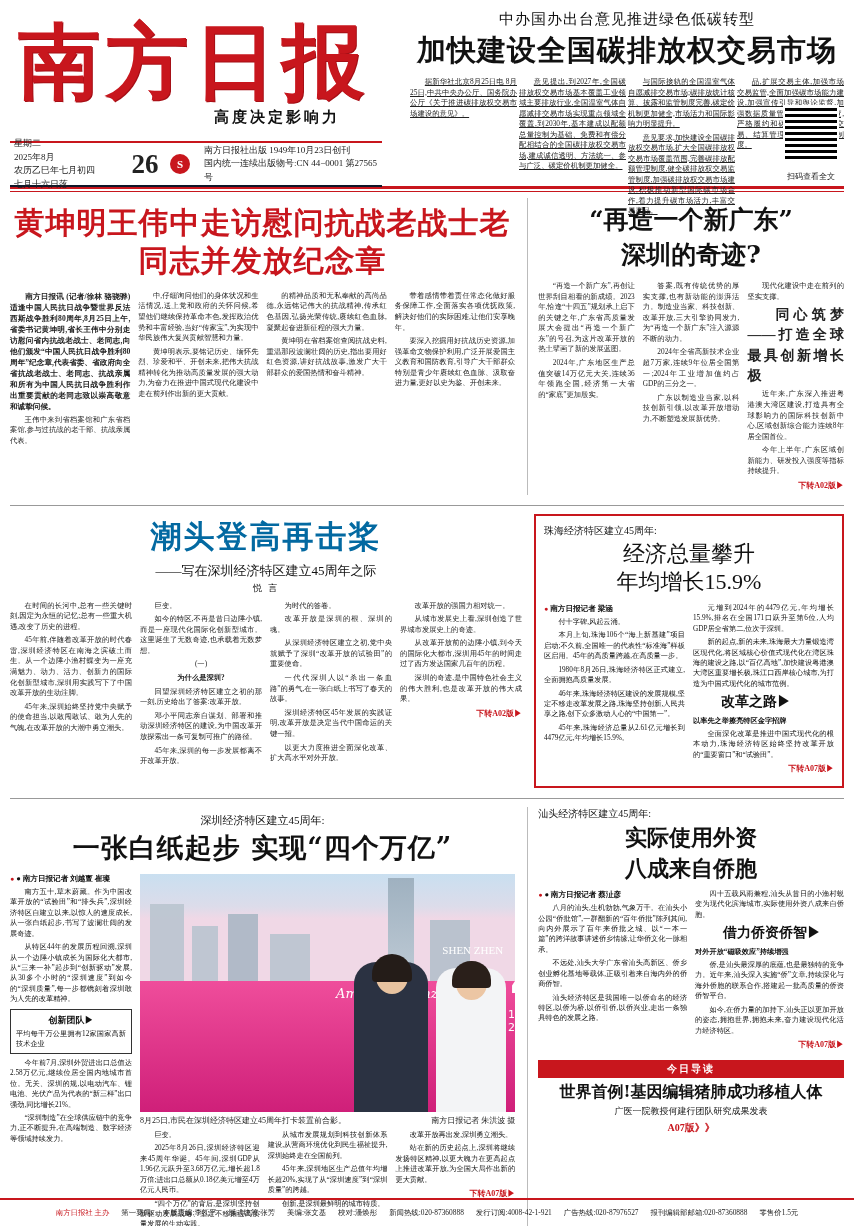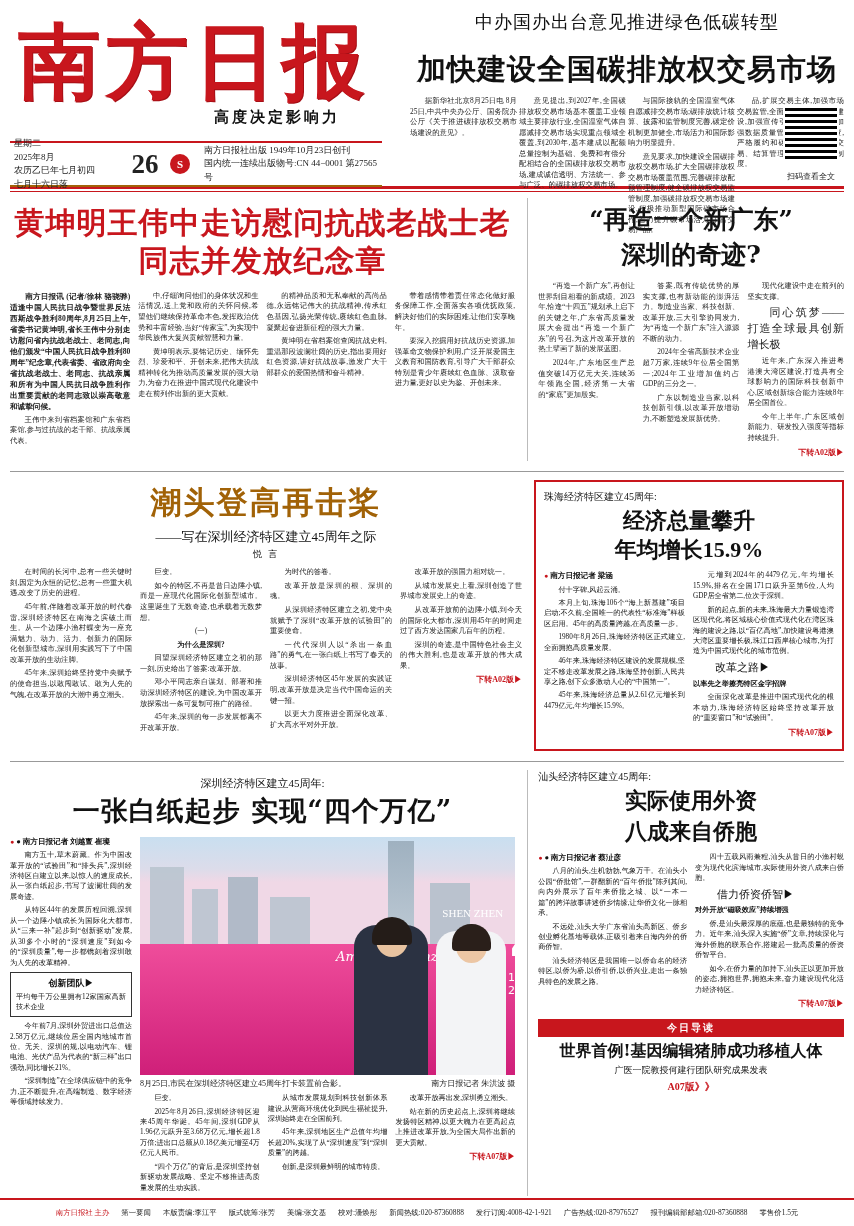--- a/index.html
+++ b/index.html
@@ -21,39 +21,39 @@
     font-size:82px;font-weight:bold;color:#c8161d;
     letter-spacing:6px;line-height:1;
     margin:14px 0 0 8px;
     text-shadow:1px 1px 0 #a50f16;
   }
   .logo-sub{
     text-align:right;width:330px;margin-top:6px;
     font-size:15px;color:#111;letter-spacing:3px;font-weight:bold;
   }
   .mast-meta{
-    margin-top:14px;width:372px;border-top:2px solid #c8161d;border-bottom:2px solid #a16207;
+    margin-top:14px;width:372px;border-top:2px solid #c8161d;border-bottom:2px solid #0f172a;
     display:flex;align-items:center;height:42px;font-size:9px;line-height:1.5;color:#222;
   }
   .mast-meta .col1{width:112px;padding-left:4px;}
   .mast-meta .bignum{font-size:27px;font-weight:bold;font-family:"Liberation Serif",serif;line-height:1;margin-left:2px;}
   .mast-meta .col2{width:36px;text-align:center;position:relative;}
   .mast-meta .redcirc{
     display:inline-block;width:20px;height:20px;border-radius:50%;background:#c8161d;color:#fff;
     font-size:11px;line-height:20px;text-align:center;font-weight:bold;
   }
   .mast-meta .col3{flex:1;padding-left:6px;font-size:9px;}
 
   .mast-right{flex:1;padding-left:10px;position:relative;}
-  .kicker{font-size:18px;text-align:center;letter-spacing:1px;margin:4px 0 16px;}
+  .kicker{font-size:15px;text-align:center;letter-spacing:1px;margin:4px 0 2px;}
   .head-main{
     font-family:"DejaVu Serif",serif;
     font-size:29px;font-weight:bold;text-align:center;letter-spacing:1px;margin-bottom:6px;
   }
-  .lead-cols{display:flex;gap:2px;font-size:7.4px;line-height:1.42;text-align:justify;color:#222;}
+  .lead-cols{display:flex;gap:2px;font-size:7.4px;line-height:1.42;text-align:justify;color:#222;text-decoration:underline;}
   .lead-cols .c{flex:1;}
   .lead-cols .c p{margin:0 0 3px;text-indent:2em;}
   .qr-wrap{position:absolute;right:2px;bottom:0;width:62px;text-align:center;}
   .qr{width:52px;height:52px;margin:0 auto;background:
     repeating-linear-gradient(0deg,#000 0 3px,#fff 3px 6px),
     repeating-linear-gradient(90deg,#000 0 3px,transparent 3px 6px);
     background-blend-mode:screen;border:2px solid #fff;}
   .qr-cap{font-size:8px;margin-top:10px;}
 
   .red-rule{height:3px;background:#c8161d;margin:4px 0 0;}
@@ -75,35 +75,35 @@
   .quad{display:flex;gap:8px;font-size:7.3px;line-height:1.45;text-align:justify;color:#222;}
   .quad .c{flex:1;}
   .quad .c p{margin:0 0 3px;text-indent:2em;}
   .byline{font-weight:bold;font-size:7.6px;}
   .jump{color:#c8161d;font-weight:bold;font-size:8px;}
 
   .hr-thin{height:1px;background:#999;margin:10px 0 8px;}
 
   
   .feature-title{
-    font-family:"DejaVu Serif",serif;color:#a16207;font-weight:bold;
+    font-family:"DejaVu Serif",serif;color:#0369a1;font-weight:bold;
     font-size:31px;text-align:center;letter-spacing:2px;margin:2px 0 4px;
   }
   .feature-sub{font-size:13px;text-align:center;margin-bottom:2px;}
   .feature-author{font-size:9px;text-align:center;margin-bottom:6px;letter-spacing:2px;}
 
   
   .redbox{border:2px solid #c8161d;padding:8px;box-sizing:border-box;}
   .rb-kicker{font-size:10px;margin-bottom:2px;}
-  .rb-title{font-family:"DejaVu Serif",serif;font-weight:bold;font-size:22px;line-height:1.3;text-align:center;}
+  .rb-title{font-family:"DejaVu Serif",serif;font-weight:normal;font-size:22px;line-height:1.3;text-align:center;}
   .rb-title .num{font-family:"Liberation Serif",serif;}
   .rb-cols{display:flex;gap:8px;font-size:7.2px;line-height:1.45;text-align:justify;margin-top:6px;}
   .rb-cols .c{flex:1;}
   .rb-cols .c p{margin:0 0 3px;text-indent:2em;}
-  .sub-h{font-weight:normal;font-size:11px;margin:4px 0 2px;text-indent:0;}
+  .sub-h{font-weight:bold;font-size:14px;margin:4px 0 2px;text-indent:0;}
 
   .bullet-red::before{content:"●";color:#c8161d;font-size:7px;margin-right:2px;}
 
   
   .photo-head-kicker{font-size:11px;text-align:center;margin-top:6px;}
   .photo-head{
     font-family:"DejaVu Serif",serif;font-weight:bold;font-size:27px;text-align:center;letter-spacing:1px;margin:2px 0 8px;
   }
   .photo{
     width:100%;height:238px;position:relative;overflow:hidden;border:0;
@@ -177,21 +177,21 @@
     </div>
 
     <div class="mast-right">
       <div class="kicker">中办国办出台意见推进绿色低碳转型</div>
       <div class="head-main">加快建设全国碳排放权交易市场</div>
       <div class="lead-cols">
         <div class="c">
           <p>据新华社北京8月25日电 8月25日,中共中央办公厅、国务院办公厅《关于推进碳排放权交易市场建设的意见》。</p>
         </div>
         <div class="c">
-          <p>意见提出,到2027年,全国碳排放权交易市场基本覆盖工业领域主要排放行业,全国温室气体自愿减排交易市场实现重点领域全覆盖,到2030年,基本建成以配额总量控制为基础、免费和有偿分配相结合的全国碳排放权交易市场,建成诚信透明、方法统一、参与广泛、的碳排放权交易市场。</p>
+          <p>意见提出,到2027年,全国碳排放权交易市场基本覆盖工业领域主要排放行业,全国温室气体自愿减排交易市场实现重点领域全覆盖,到2030年,基本建成以配额总量控制为基础、免费和有偿分配相结合的全国碳排放权交易市场,建成诚信透明、方法统一、参与广泛、碳定价机制更加健全。</p>
         </div>
         <div class="c">
           <p>与国际接轨的全国温室气体自愿减排交易市场;碳排放统计核算、披露和监管制度完善,碳定价机制更加健全,市场活力和国际影响力明显提升。</p>
           <p>意见要求,加快建设全国碳排放权交易市场,扩大全国碳排放权交易市场覆盖范围,完善碳排放配额管理制度,健全碳排放权交易监管制度,加强碳排放权交易市场建设,积极推动新型国际碳市场合作,着力提升碳市场活力,丰富交易产品。</p>
         </div>
         <div class="c" style="max-width:120px">
           <p>品,扩展交易主体,加强市场交易监管,全面加强碳市场能力建设,加强宣传引导和舆论监督,加强数据质量管理,强化报告核查,严格履约和碳排放权登记、交易、结算管理,完善信息披露制度。</p>
           <div class="qr-wrap">
             <div class="qr"></div>
             <div class="qr-cap">扫码查看全文</div>

